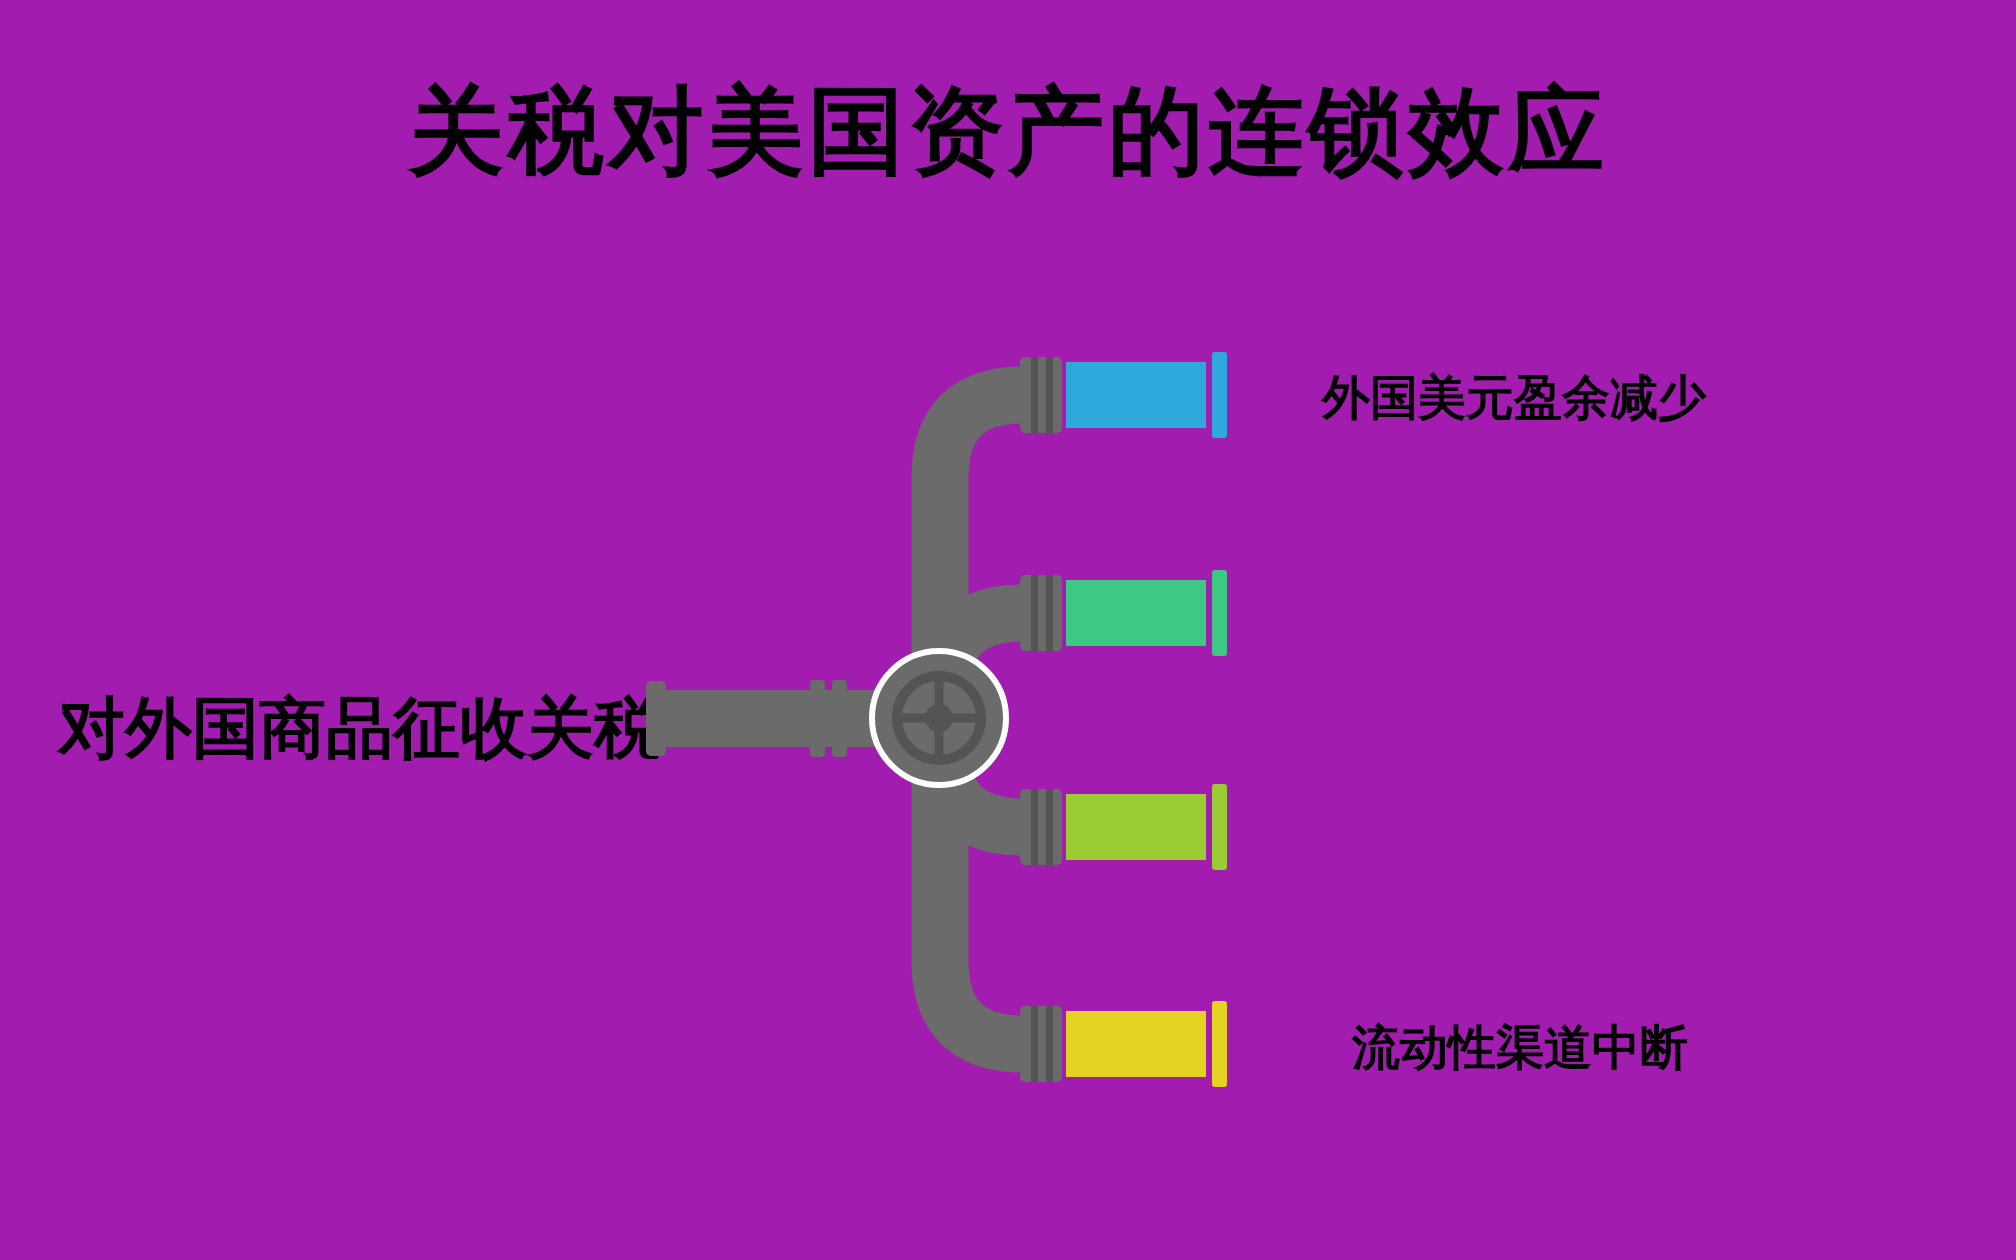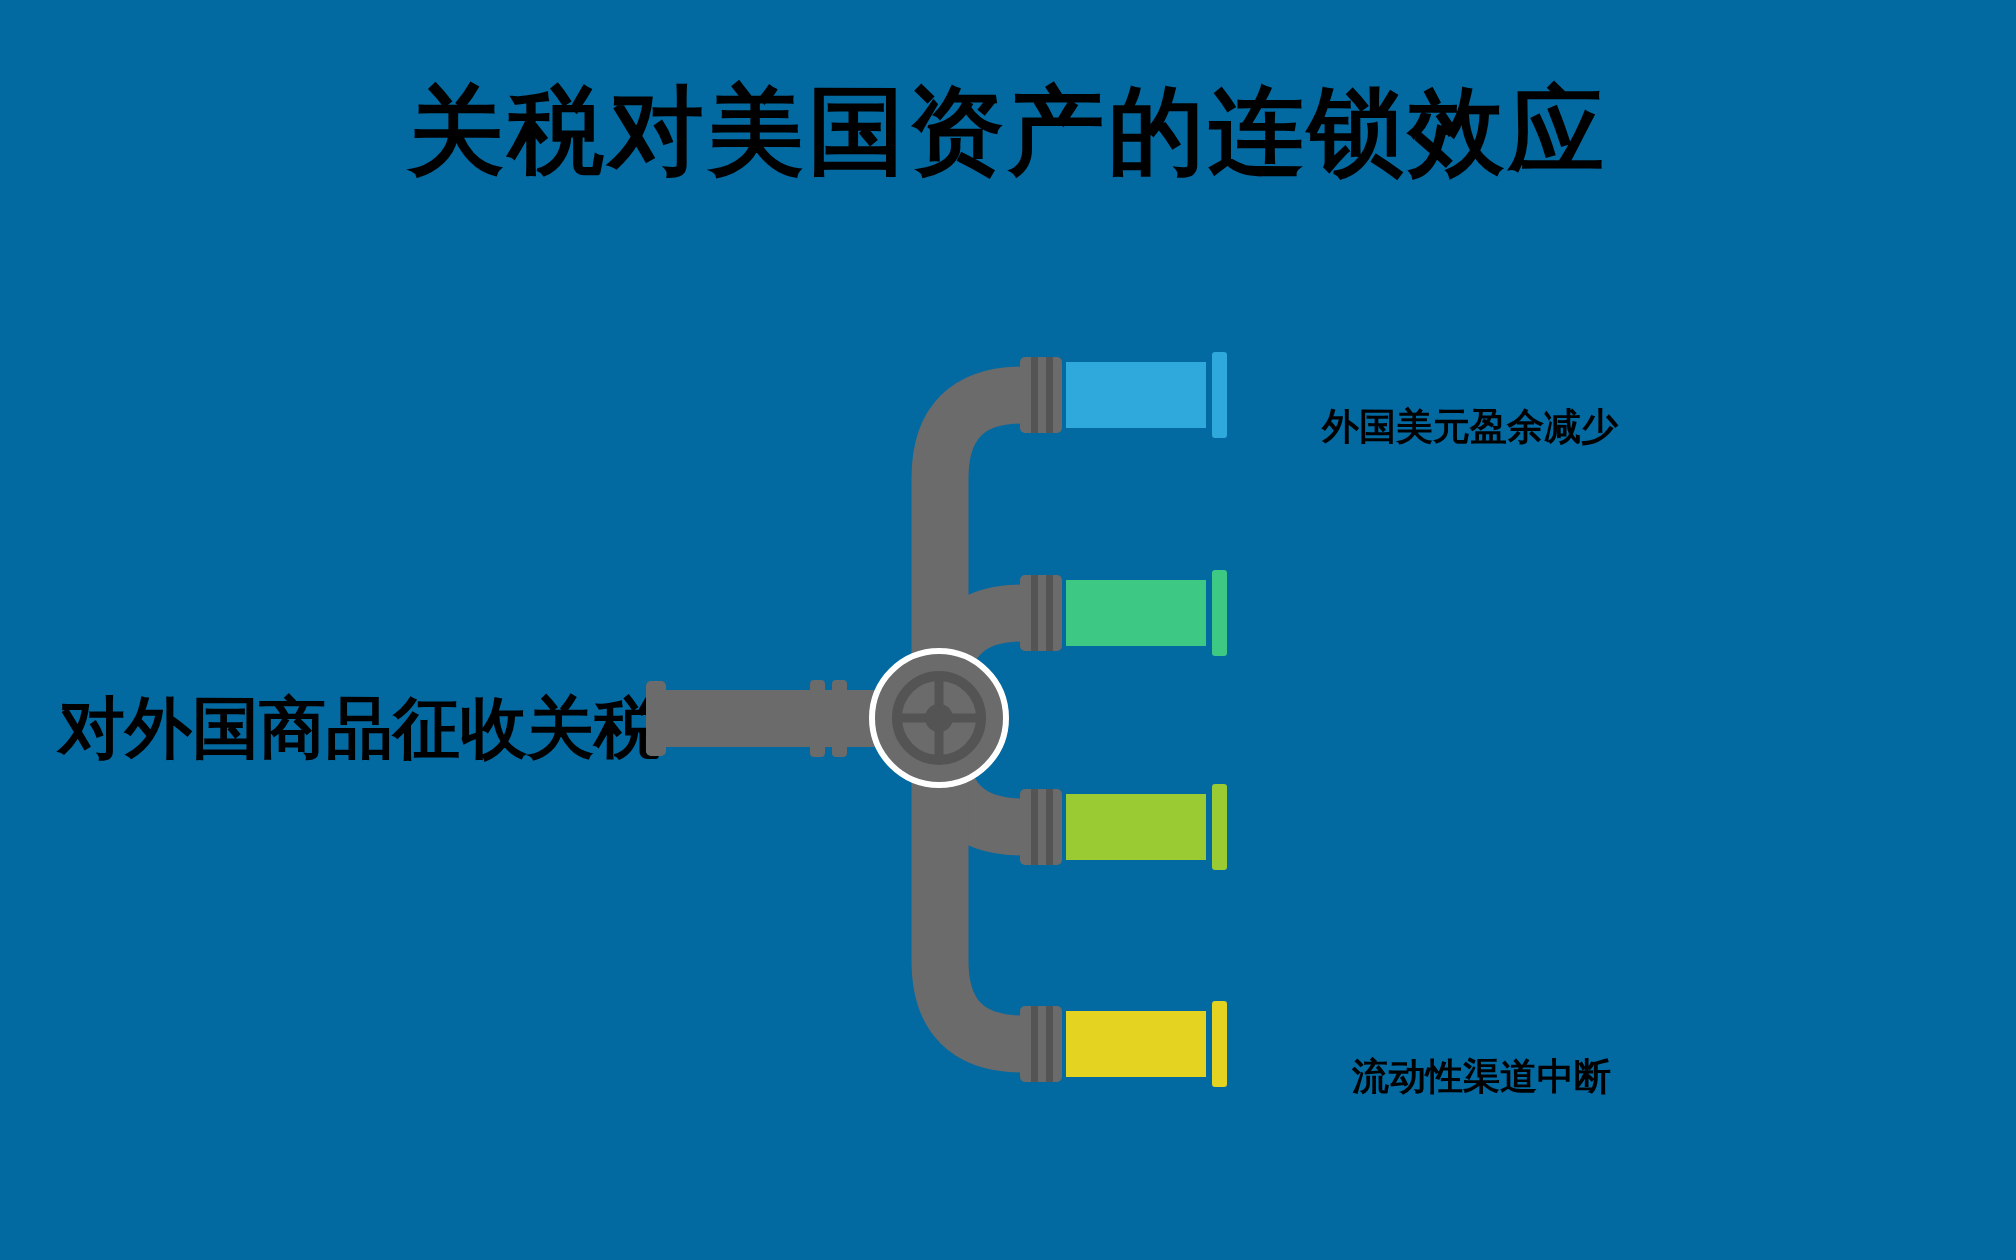--- a/index.html
+++ b/index.html
@@ -9,21 +9,21 @@
   }
   body {
     width: 2016px;
     height: 1260px;
     font-family: "Liberation Sans", "DejaVu Sans", sans-serif;
   }
   .canvas {
     position: relative;
     width: 2016px;
     height: 1260px;
-    background: #0369a1;
+    background: #a21caf;
     overflow: hidden;
   }
   .title {
     position: absolute;
     left: 0;
     top: 68px;
     width: 2016px;
     text-align: center;
     font-size: 96px;
     font-weight: bold;
@@ -35,25 +35,24 @@
     position: absolute;
     left: 58px;
     top: 683px;
     font-size: 67px;
     font-weight: bold;
     color: #000000;
     white-space: nowrap;
   }
   .branch-label {
     position: absolute;
-    font-size: 37px;
+    font-size: 48px;
     font-weight: bold;
     color: #000000;
     white-space: nowrap;
-    margin-top: 36px;
   }
   .bl-0 { left: 1322px; top: 366px; }
   .bl-1 { left: 1298px; top: 584px; }
   .bl-2 { left: 1242px; top: 798px; }
   .bl-3 { left: 1352px; top: 1016px; }
   svg.pipes {
     position: absolute;
     left: 0;
     top: 0;
   }

